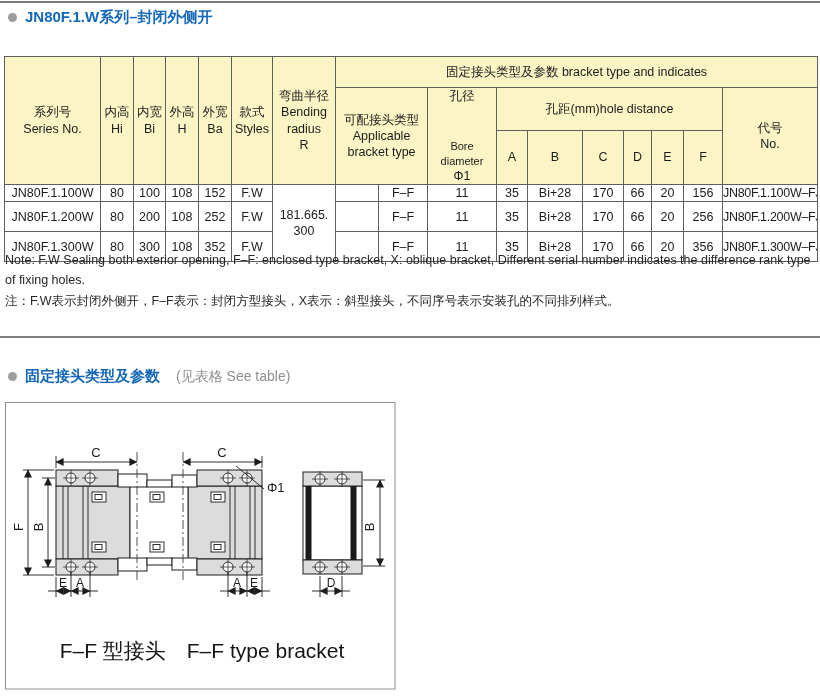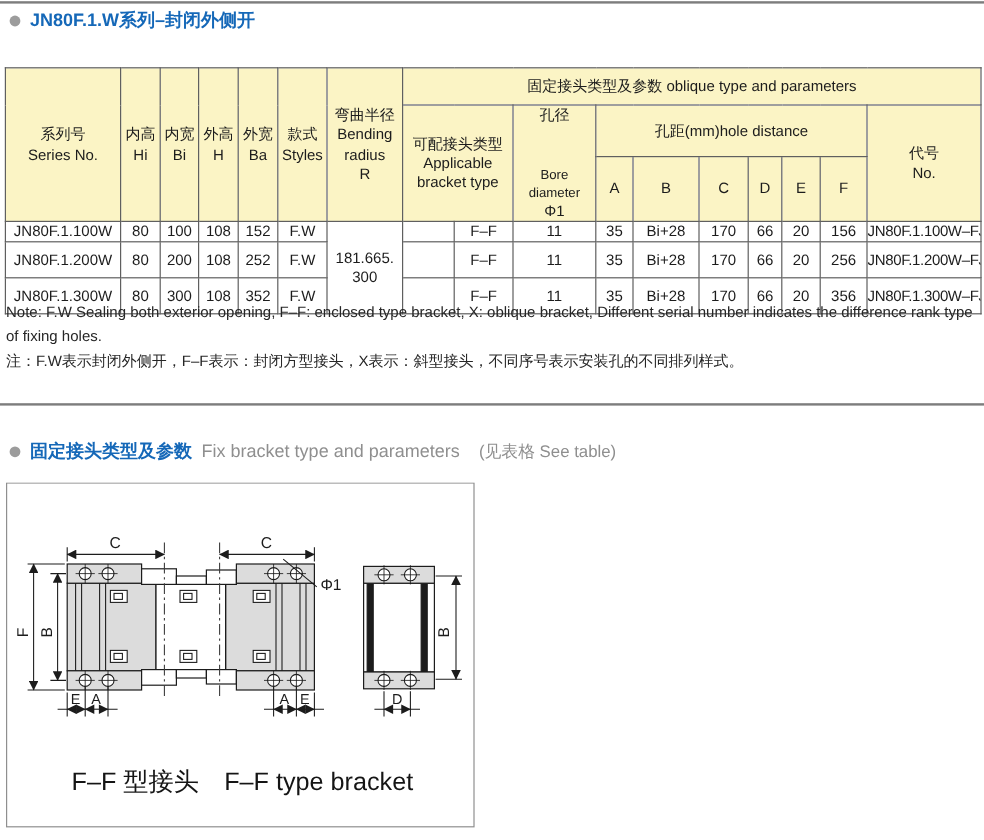--- a/index.html
+++ b/index.html
@@ -92,21 +92,21 @@
     <td class="hd" rowspan="3">
       <span class="ln">款式</span>
       <span class="ln">Styles</span>
     </td>
     <td class="hd" rowspan="3">
       <span class="ln">弯曲半径</span>
       <span class="ln">Bending</span>
       <span class="ln">radius</span>
       <span class="ln">R</span>
     </td>
-    <td class="hd" colspan="10">固定接头类型及参数 oblique type and parameters</td>
+    <td class="hd" colspan="10">固定接头类型及参数 bracket type and indicates</td>
   </tr>
   <tr style="height:29px">
     <td class="hd" colspan="2" rowspan="2">
       <span class="ln">可配接头类型</span>
       <span class="ln">Applicable</span>
       <span class="ln">bracket type</span>
     </td>
     <td class="hd" rowspan="2">
       <span class="ln">孔径</span>
       <span class="ln-sm">Bore diameter</span>
@@ -189,21 +189,20 @@
 
 <div class="notes">
   <p>Note: F.W Sealing both exterior opening, F–F: enclosed type bracket, X: oblique bracket, Different serial number indicates the difference rank type of fixing holes.</p>
   <p>注：F.W表示封闭外侧开，F–F表示：封闭方型接头，X表示：斜型接头，不同序号表示安装孔的不同排列样式。</p>
 </div>
 
 <div class="rule" id="rule2"></div>
 <div class="sec-head" id="sec2">
   <span class="bullet"></span>
   <span class="zh-title">固定接头类型及参数</span>
-  <span class="en-title">Fix bracket type and parameters</span>
   <span class="small-note">(见表格 See table)</span>
 </div>
 
 <div class="draw-wrap">
 <svg width="391" height="288" viewBox="5 402 391 288" xmlns="http://www.w3.org/2000/svg">
   <defs>
     <marker id="ar" viewBox="0 0 10 10" refX="9.5" refY="5" markerWidth="10" markerHeight="8" orient="auto-start-reverse" markerUnits="userSpaceOnUse">
       <path d="M0,0 L10,5 L0,10 z" fill="#1c1c1c"></path>
     </marker>
   </defs>

